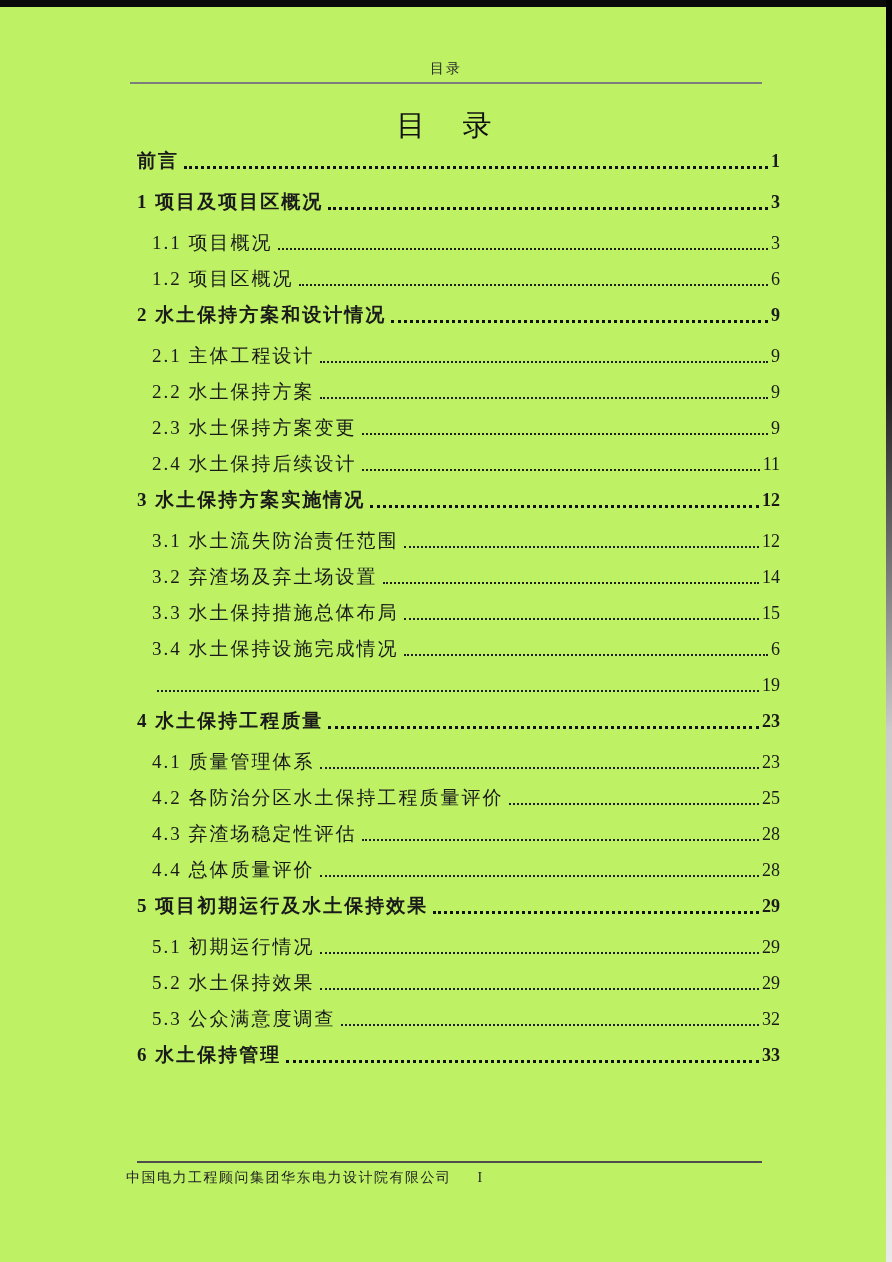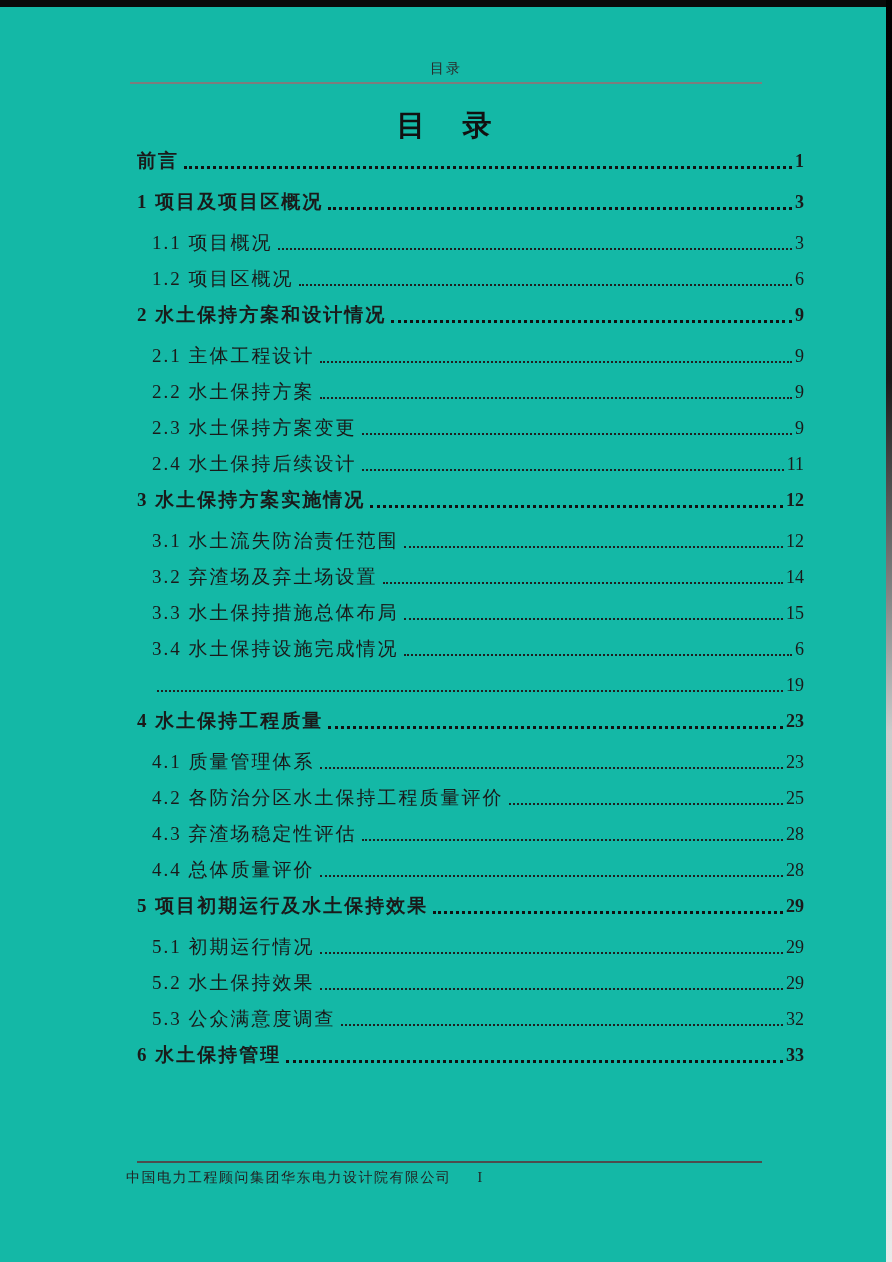--- a/index.html
+++ b/index.html
@@ -4,21 +4,21 @@
 <style>
   html, body {
     margin: 0;
     padding: 0;
     background: #ffffff;
   }
   .page {
     position: relative;
     width: 892px;
     height: 1262px;
-    background: #14b8a6;
+    background: #bef264;
     overflow: hidden;
     font-family: "Liberation Serif", "DejaVu Serif", serif;
     color: #1a1a1a;
   }
   
   .scan-top-bar {
     position: absolute;
     top: 0; left: 0;
     width: 100%; height: 7px;
     background: #0a0a0a;
@@ -45,28 +45,28 @@
     left: 130px;
     width: 632px;
     border-top: 2px solid #7d7d7d;
   }
   
   .toc-title {
     margin: 0;
     padding-top: 106px;
     text-align: center;
     font-size: 29px;
-    font-weight: bold;
+    font-weight: normal;
     letter-spacing: 4px;
     color: #111111;
   }
   
   .toc {
     padding-left: 137px;
-    padding-right: 88px;
+    padding-right: 112px;
   }
   .toc-row {
     display: flex;
     align-items: flex-end;
     line-height: 22px;
     font-size: 19px;
     margin-bottom: 14px;
     white-space: nowrap;
   }
   .toc-row.l1 {

